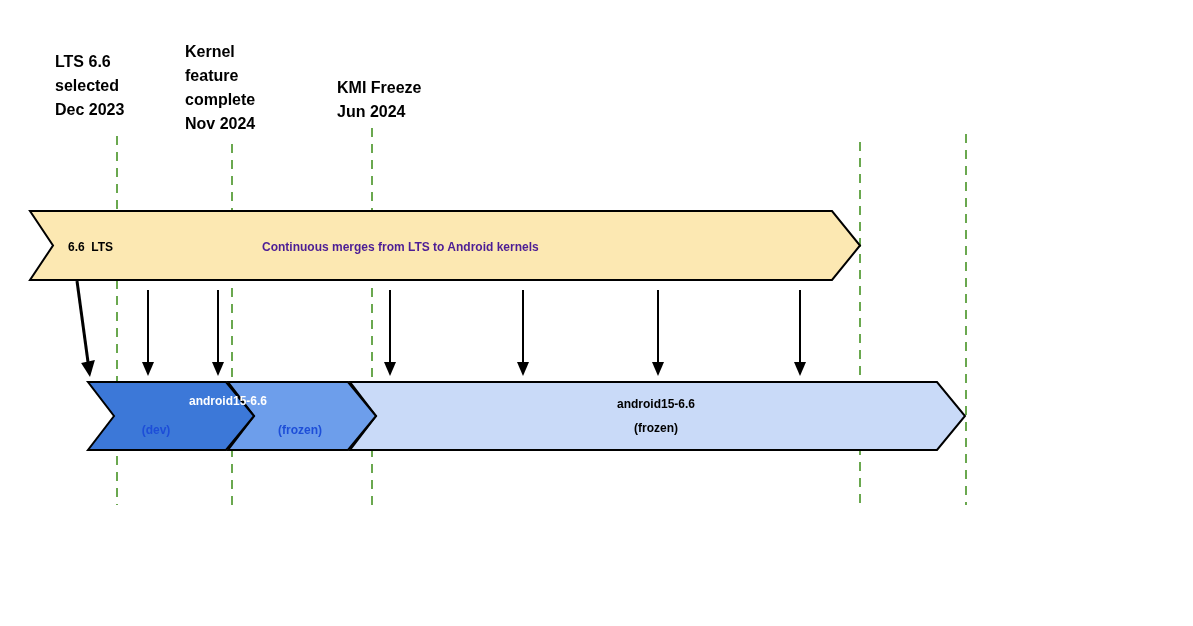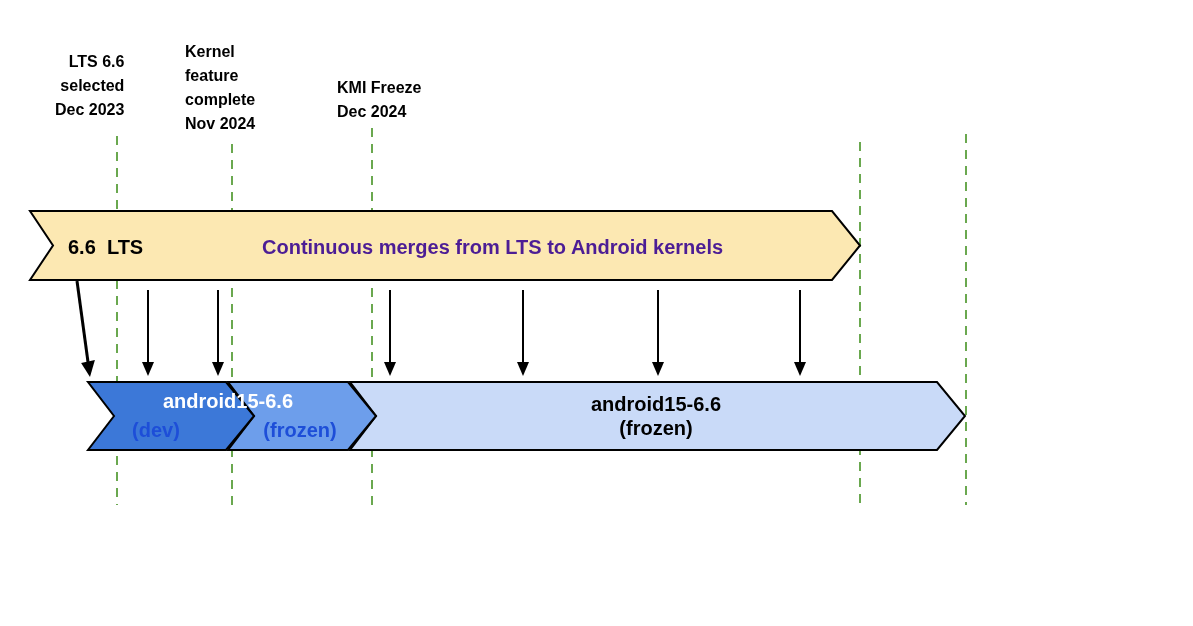--- a/index.html
+++ b/index.html
@@ -23,21 +23,21 @@
     position: absolute;
     font-weight: 700;
     font-size: 16px;
     line-height: 24px;
     color: #000000;
     white-space: pre-line;
   }
   .banner-text {
     position: absolute;
     font-weight: 700;
-    font-size: 20px;
+    font-size: 12px;
     line-height: 22px;
   }
   .lts-version { color: #000000; white-space: pre; }
   .lts-desc { color: #4c1d95; }
   .branch-name { color: #ffffff; transform: translateX(-50%); }
   .phase-white { color: #1d4ed8; transform: translateX(-50%); }
   .frozen-text {
     color: #000000;
     transform: translateX(-50%);
     text-align: center;
@@ -79,29 +79,29 @@
     <polygon points="652,362 664,362 658,376" fill="#000000"></polygon>
 
     <line x1="800" y1="290" x2="800" y2="363" stroke="#000000" stroke-width="2"></line>
     <polygon points="794,362 806,362 800,376" fill="#000000"></polygon>
 
     <polygon points="350,382 937,382 965,416 937,450 350,450 376,416" stroke="#000000" stroke-width="2" stroke-linejoin="miter" fill="#C9DAF8"></polygon>
     <polygon points="228,382 348,382 376,416 348,450 228,450 254,416" stroke="#000000" stroke-width="2" stroke-linejoin="miter" fill="#6D9EEB"></polygon>
     <polygon points="88,382 226,382 254,416 226,450 88,450 114,416" stroke="#000000" stroke-width="2" stroke-linejoin="miter" fill="#3C78D8"></polygon>
   </svg>
 
-  <div class="milestone" style="left:55px; top:50px;text-align:right;">LTS 6.6
+  <div class="milestone" style="left:55px; top:50px;">LTS 6.6
 selected
 Dec 2023</div>
   <div class="milestone" style="left:185px; top:40px;">Kernel
 feature
 complete
 Nov 2024</div>
   <div class="milestone" style="left:337px; top:76px;">KMI Freeze
-Dec 2024</div>
+Jun 2024</div>
 
   <div class="banner-text lts-version" style="left:68px; top:236px;">6.6  LTS</div>
   <div class="banner-text lts-desc" style="left:262px; top:236px;">Continuous merges from LTS to Android kernels</div>
 
   <div class="banner-text branch-name" style="left:228px; top:390px;">android15-6.6</div>
   <div class="banner-text phase-white" style="left:156px; top:419px;">(dev)</div>
   <div class="banner-text phase-white" style="left:300px; top:419px;">(frozen)</div>
   <div class="banner-text frozen-text" style="left:656px; top:392px;">android15-6.6
 (frozen)</div>
 

